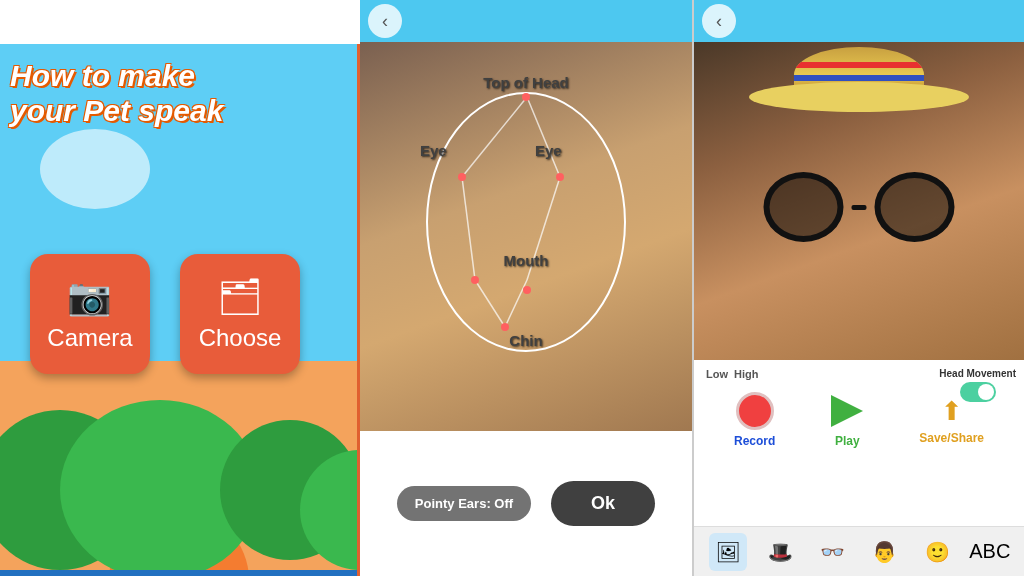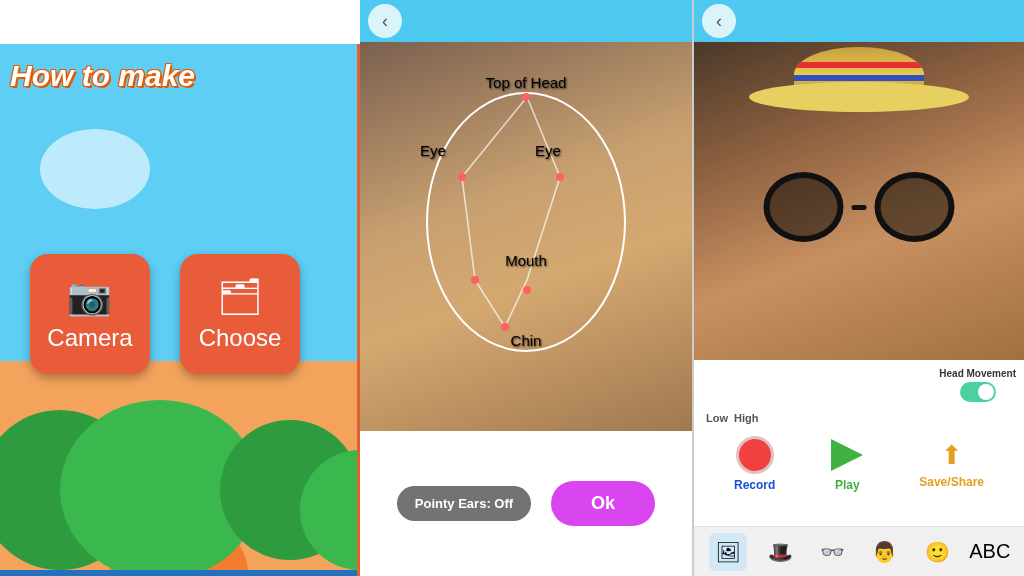--- a/index.html
+++ b/index.html
@@ -221,23 +221,23 @@
       width: 200px;
       height: 260px;
       border: 2px solid white;
       border-radius: 50%;
       z-index: 5;
     }
 
     
     .face-label {
       position: absolute;
-      color: #000000;
+      color: #404040;
       font-size: 15px;
-      font-weight: 400;
+      font-weight: 700;
       z-index: 10;
       text-shadow: 1px 1px 2px rgba(0,0,0,0.7);
     }
 
     .dot-marker {
       position: absolute;
       width: 8px;
       height: 8px;
       background: #ff6060;
       border-radius: 50%;
@@ -271,21 +271,21 @@
       color: white;
       border: none;
       border-radius: 20px;
       padding: 10px 18px;
       font-size: 13px;
       font-weight: 600;
       cursor: pointer;
     }
 
     .ok-btn {
-      background: #d946ef;
+      background: #404040;
       color: white;
       border: none;
       border-radius: 25px;
       padding: 12px 40px;
       font-size: 18px;
       font-weight: 700;
       cursor: pointer;
     }
 
     
@@ -394,21 +394,20 @@
     .tone-row {
       display: flex;
       align-items: center;
       gap: 6px;
     }
 
     .tone-label-low, .tone-label-high {
       font-size: 11px;
       color: #555;
       font-weight: 600;
-      margin-top: 44px;
     }
 
     .tone-center {
       flex: 1;
       display: flex;
       flex-direction: column;
       align-items: center;
     }
 
     .tone-title {
@@ -581,20 +580,21 @@
       background: #d0e8f8;
     }
   </style>
 </head>
 <body>
 
 <div id="panel1">
 
   <div class="p1-title">
     <div class="p1-title-text">How to make</div>
+    <div class="p1-title-text">your Pet speak</div>
   </div>
 
   <div class="speech-bubble"></div>
 
   <div class="p1-buttons">
     <button class="p1-btn">
       <span class="p1-btn-icon">📷</span>
       <span class="p1-btn-label">Camera</span>
     </button>
     <button class="p1-btn">

